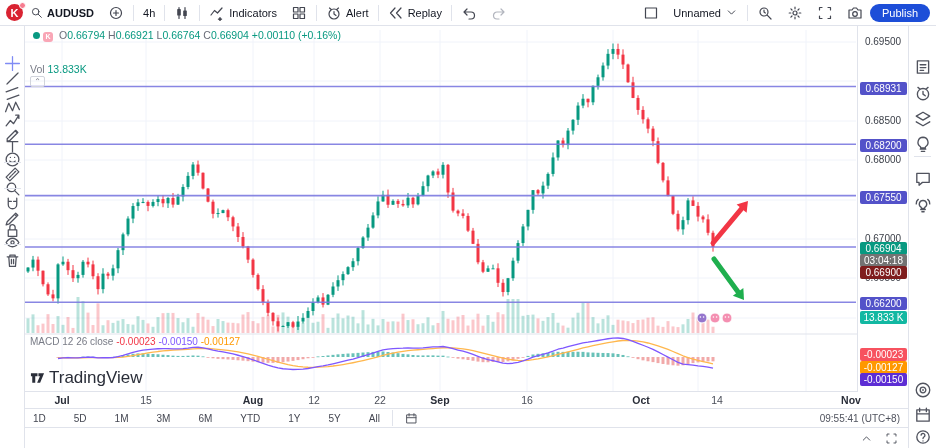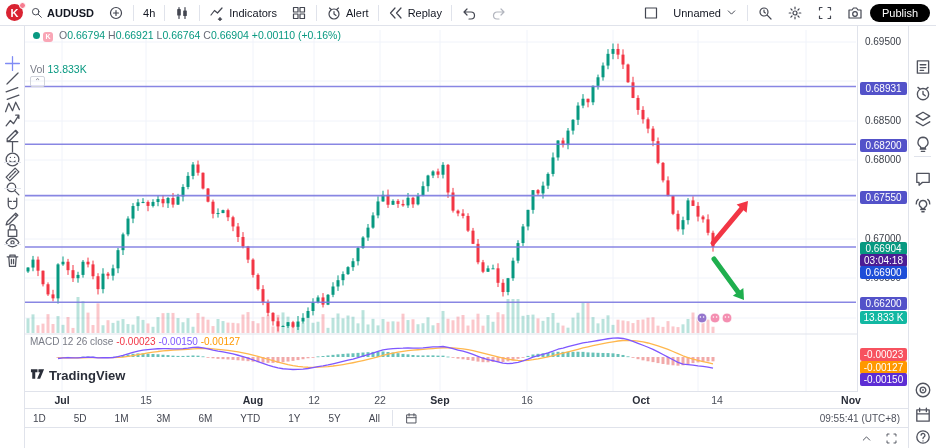--- a/index.html
+++ b/index.html
@@ -17,21 +17,21 @@
   .icn { display:inline-flex; width:16px; height:16px; color:#434651; }
   .icn svg { width:100%; height:100%; }
   .icn-sm { width:13px; height:13px; }
   #klogo { width:17px; height:17px; border-radius:50%; background:#d92332; color:#fff;
     font-size:11px; font-weight:700; display:flex; align-items:center; justify-content:center;
     margin-left:6px; position:relative; flex:0 0 auto; }
   #klogo .dot { position:absolute; right:-3px; top:-2px; width:7px; height:7px;
     border-radius:50%; background:#f77c90; border:1px solid #fff; }
   .sym { font-weight:700; }
   .muted { color:#b2b5be; }
-  #publish { background:#000000; color:#fff; font-size:11px; padding:3px 12px;
+  #publish { background:#1d4ed8; color:#fff; font-size:11px; padding:3px 12px;
     border-radius:12px; margin-right:6px; cursor:pointer; }
   .spacer { flex:1; }
 
   
   #leftrail { left:0; top:26px; width:25px; height:422px; border-right:1px solid #e0e3eb;
     background:#fff; z-index:25; }
   .lt-icn { position:absolute; left:4px; width:17px; height:17px; color:#50535e; cursor:pointer; }
   .lt-icn svg { width:100%; height:100%; }
   .rail-div { position:absolute; left:4px; width:17px; height:1px; background:#e0e3eb; }
 
@@ -53,22 +53,22 @@
   .tbtn .p { font-size:9.5px; font-weight:700; }
   #sellbtn { border:1px solid #f5a1ab; color:#f23645; }
   #buybtn  { border:1px solid #a9a7ee; color:#5352c9; }
   #spread { font-size:8px; color:#787b86; padding:0 4px; }
   #volrow { left:30px; top:63px; font-size:10.5px; z-index:10; }
   #volrow .v { color:#089981; }
   #collapse { left:30px; top:76px; width:15px; height:11px; border:1px solid #d1d4dc;
     border-radius:2px; color:#787b86; font-size:8px; text-align:center; line-height:9px; z-index:10; cursor:pointer; }
   #macdrow { left:30px; top:336px; font-size:10px; z-index:10; white-space:nowrap; }
   #macdrow .t { color:#787b86; }
-  #tvlogo { left:30px; top:368px; z-index:10; display:flex; gap:4px;
-    font-size:13px; font-weight:700; color:#2a2e39; }
+  #tvlogo { left:30px; top:368px; z-index:10; display:flex; align-items:center; gap:4px;
+    font-size:17px; font-weight:400; color:#2a2e39; }
 
   
   #paxis { left:857px; top:26px; width:51px; height:366px; background:#fff; z-index:8;
     border-left:1px solid #e0e3eb; cursor:ns-resize; }
   .ax-lab { position:absolute; left:0; width:50px; text-align:center; font-size:10px; color:#3c4049; }
   .badge { position:absolute; left:2px; width:47px; text-align:center; font-size:10px;
     color:#fff; border-radius:2px; padding:1px 0; }
 
   
   #daxis { left:25px; top:392px; width:883px; height:16px; background:#fff; z-index:8; }
@@ -913,22 +913,22 @@
       <div class="ax-lab" style="top: 10px;">0.69500</div>
       <div class="ax-lab" style="top: 89px;">0.68500</div>
       <div class="ax-lab" style="top: 128px;">0.68000</div>
       <div class="ax-lab" style="top: 207px;">0.67000</div>
       <div class="ax-lab" style="top: 246px;">0.66500</div>
       <div class="badge" style="top: 55.551px; background: rgb(83, 82, 201);">0.68931</div>
       <div class="badge" style="top: 113.3px; background: rgb(83, 82, 201);">0.68200</div>
       <div class="badge" style="top: 164.65px; background: rgb(83, 82, 201);">0.67550</div>
       <div class="badge" style="top: 271.3px; background: rgb(83, 82, 201);">0.66200</div>
       <div class="badge" style="top: 216px; background: rgb(8, 153, 129);">0.66904</div>
-      <div class="badge" style="top: 228px; background: #4c1d95;">03:04:18</div>
-      <div class="badge" style="top: 240px; background: #1d4ed8;">0.66900</div>
+      <div class="badge" style="top: 228px; background: #737373;">03:04:18</div>
+      <div class="badge" style="top: 240px; background: #7f1d1d;">0.66900</div>
       <div class="badge" style="top: 285px; background: rgb(18, 184, 162);">13.833 K</div>
       <div class="badge" style="top: 322px; background: rgb(247, 82, 95);">-0.00023</div>
       <div class="badge" style="top: 335px; background: rgb(255, 152, 0);">-0.00127</div>
       <div class="badge" style="top: 347px; background: rgb(93, 45, 212);">-0.00150</div>
     </div>
 <div id="daxis" class="abs">
       <div class="d-lab major" style="left: 37px;">Jul</div>
       <div class="d-lab" style="left: 121px;">15</div>
       <div class="d-lab major" style="left: 228px;">Aug</div>
       <div class="d-lab" style="left: 289px;">12</div>

